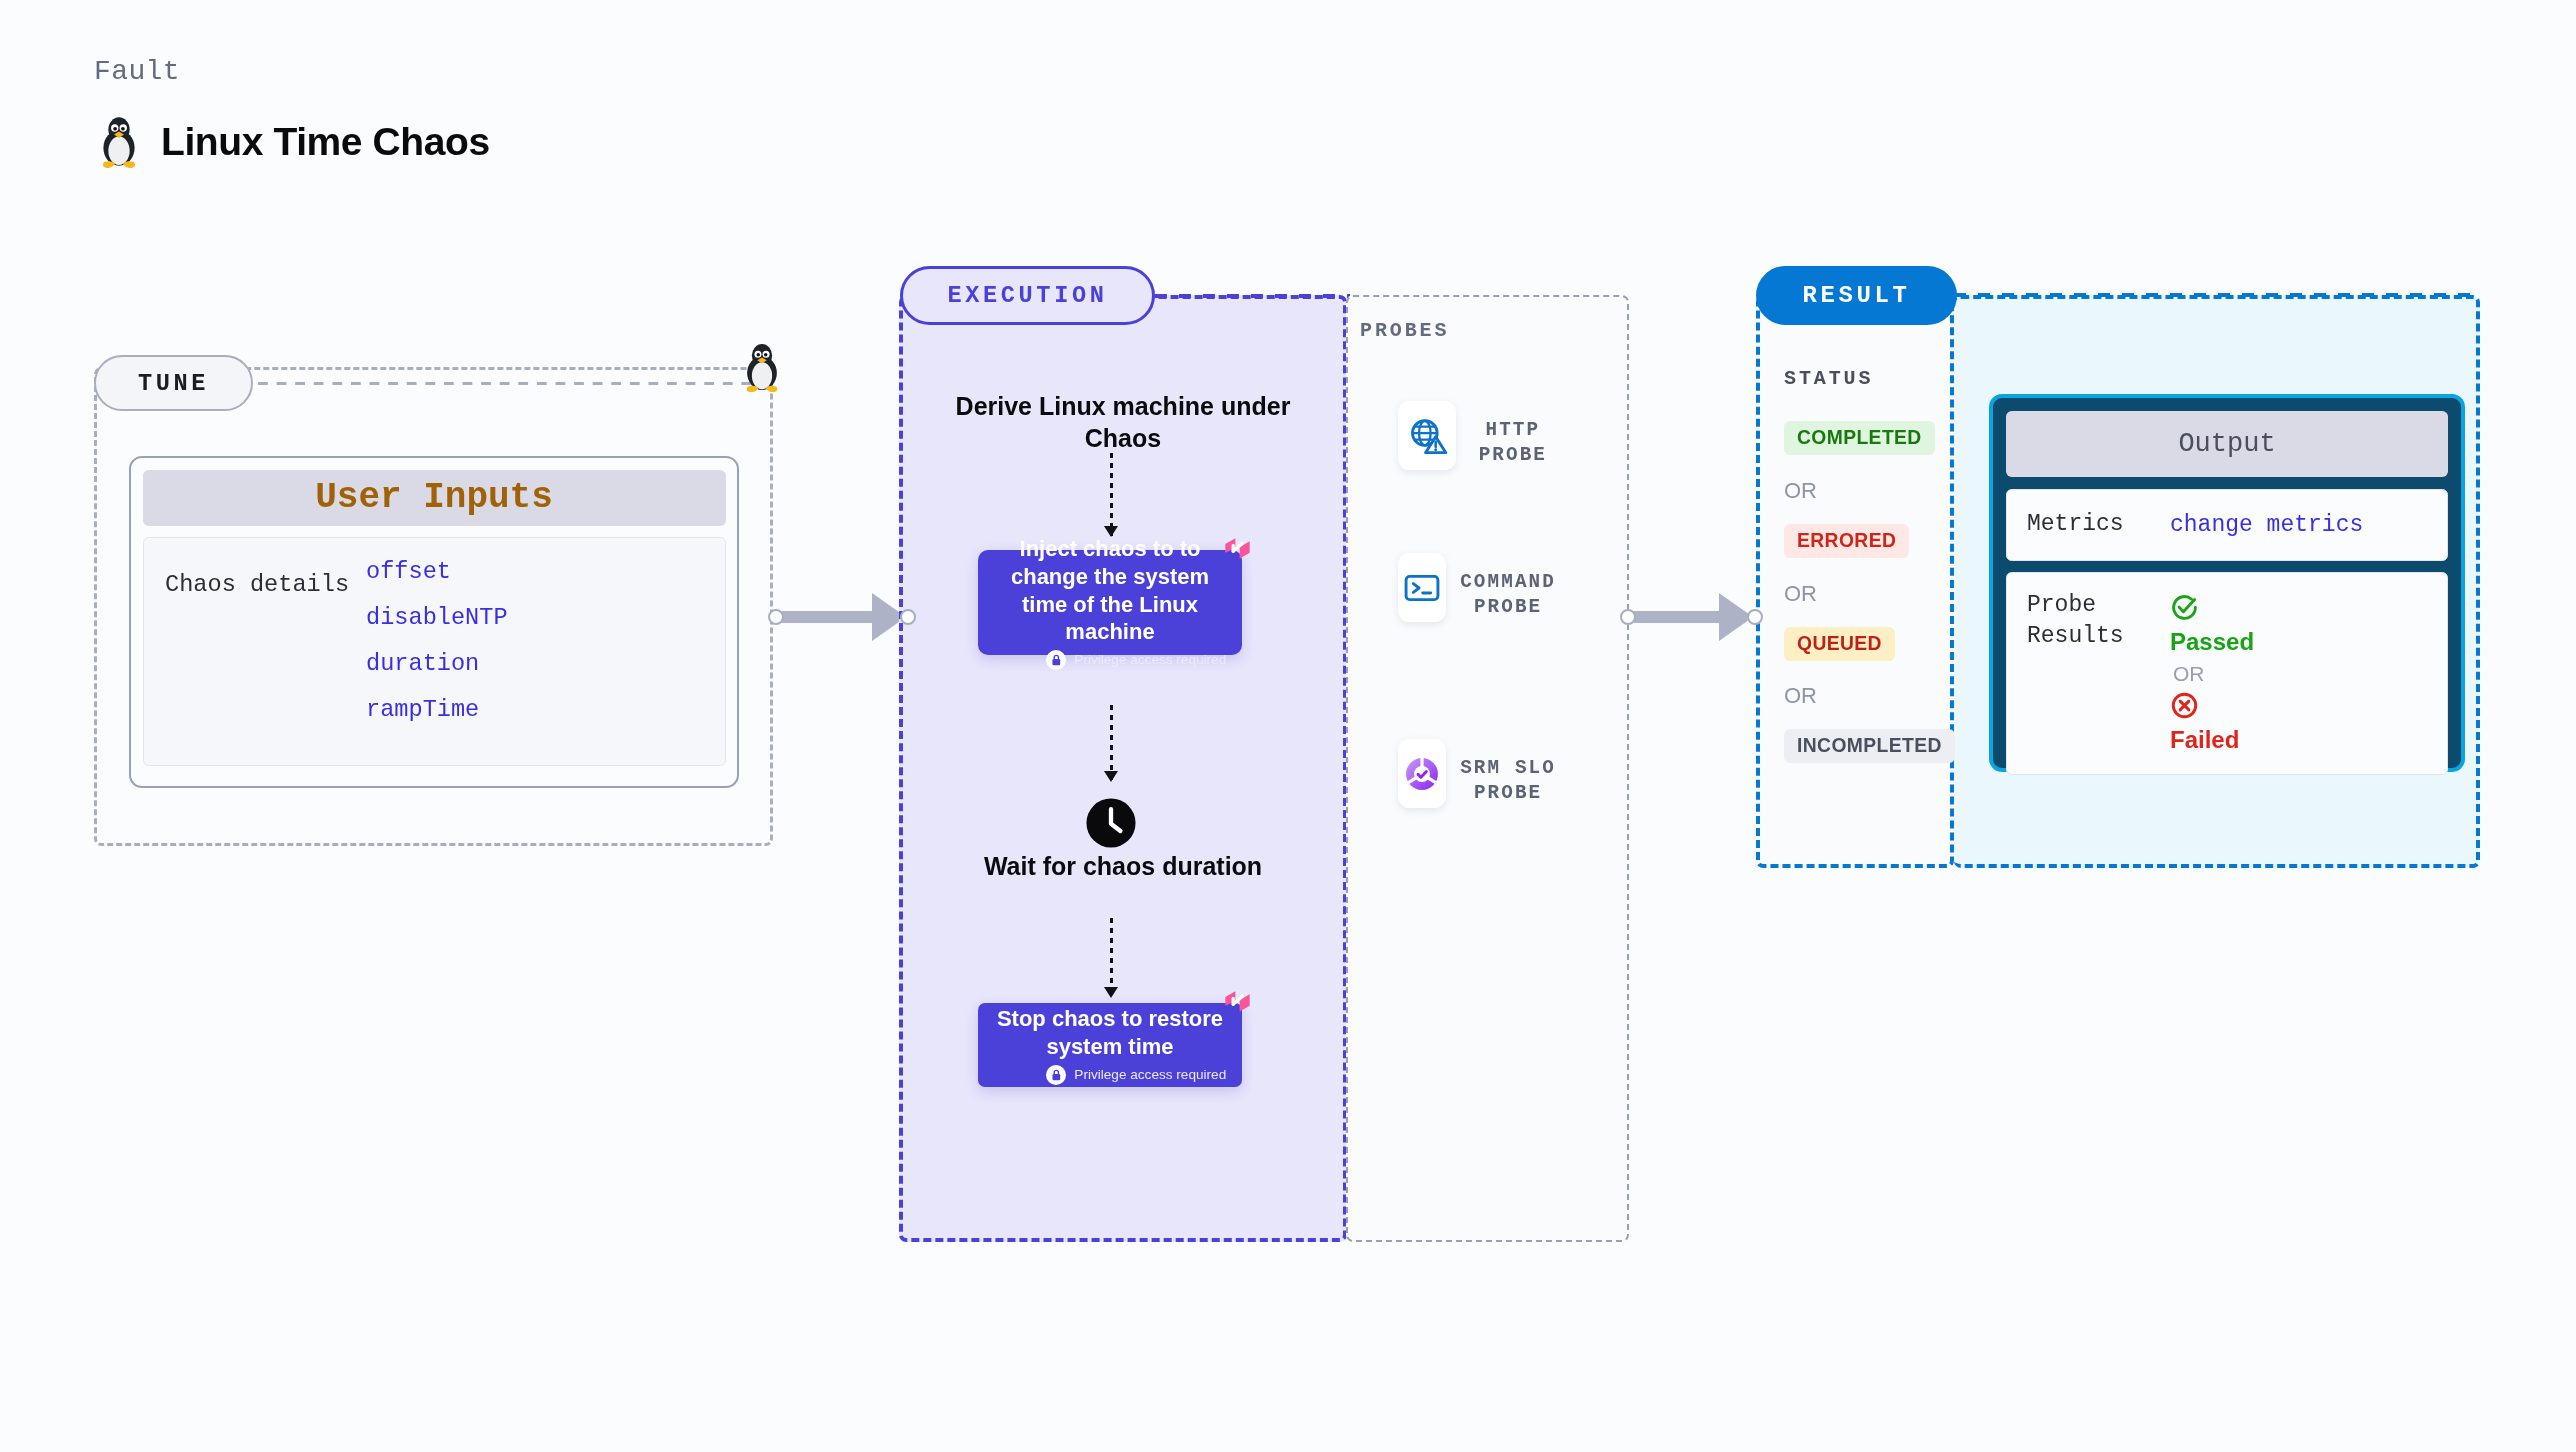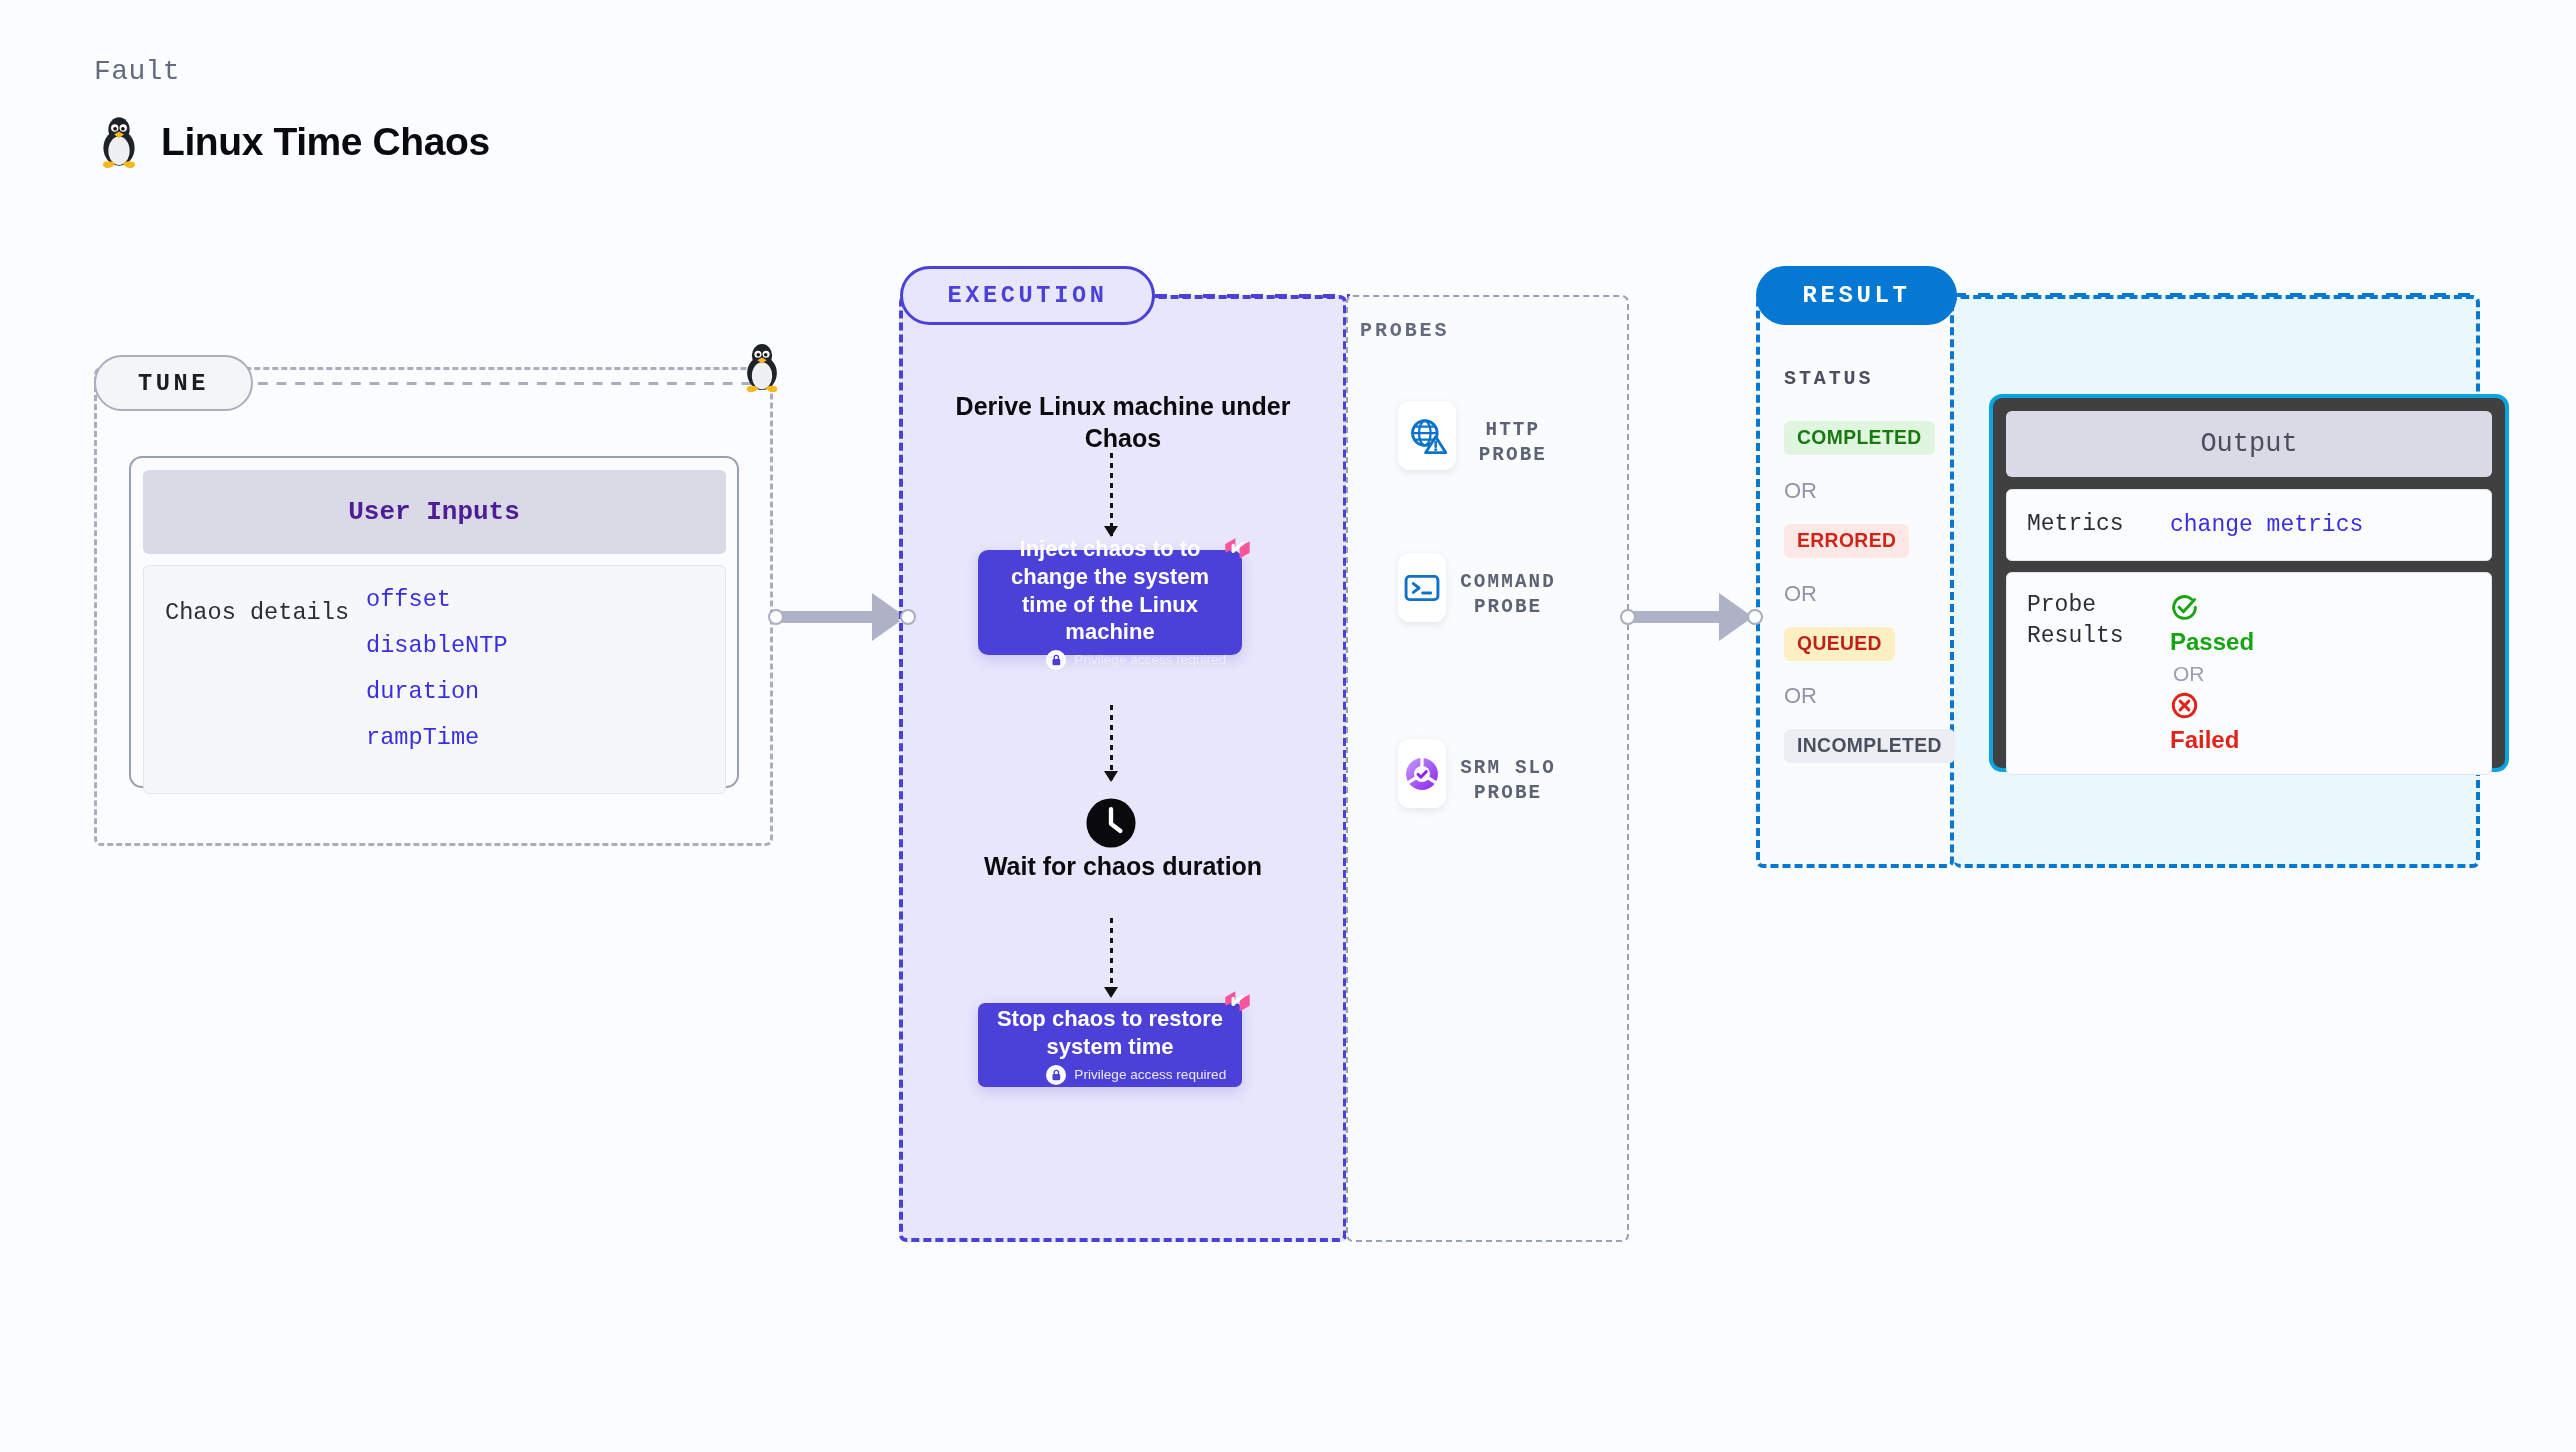--- a/index.html
+++ b/index.html
@@ -81,24 +81,24 @@
     color: #ffffff; font-size: 24px;
   }
 
   
   #tune-card {
     position: absolute; left: 129px; top: 456px; width: 610px; height: 332px;
     background: #fbfcfe; border: 2.9px solid #9aa0b3; border-radius: 13px;
     padding: 11.5px;
   }
   #user-inputs-header {
-    height: 84px; background: #d9dae6; border-radius: 5.7px;
+    height: 56px; background: #d9dae6; border-radius: 5.7px;
     display: flex; align-items: center; justify-content: center;
     font-family: "Liberation Mono", monospace;
-    font-size: 26px; font-weight: 700; color: #4c1d95;
+    font-size: 36px; font-weight: 700; color: #a16207;
   }
   #chaos-details-panel {
     margin-top: 11px; height: 229px;
     background: #f6f7fa; border: 1.4px solid #e3e5ec; border-radius: 5.7px;
     display: flex; padding: 20px 21.5px;
   }
   #chaos-details-label {
     font-family: "Liberation Mono", monospace;
     font-size: 23.6px; color: #2b2e36;
     width: 201px; flex-shrink: 0; padding-top: 13px;
@@ -204,22 +204,22 @@
   #chip-completed { left: 1784px; top: 421px; background: #dff5e0; color: #18790e; }
   #or-1 { left: 1784px; top: 478px; }
   #chip-errored { left: 1784px; top: 524px; background: #fde8e6; color: #cf2418; }
   #or-2 { left: 1784px; top: 581px; }
   #chip-queued { left: 1784px; top: 627px; background: #fcefc4; color: #bf2119; }
   #or-3 { left: 1784px; top: 683px; }
   #chip-incompleted { left: 1784px; top: 729px; background: #eceef4; color: #4a4f5e; }
 
   
   #output-card {
-    position: absolute; left: 1989px; top: 394px; width: 520px; height: 378px;
-    background: #404040; border: 4.3px solid #0aa5e0; border-radius: 13px;
+    position: absolute; left: 1989px; top: 394px; width: 476px; height: 378px;
+    background: #0c4a6e; border: 4.3px solid #0aa5e0; border-radius: 13px;
     padding: 13px;
   }
   #output-header {
     height: 66px; background: #d9dae6; border-radius: 5.7px;
     display: flex; align-items: center; justify-content: center;
     font-family: "Liberation Mono", monospace;
     font-size: 27px; color: #4a4f5e;
   }
   .out-panel {
     margin-top: 11.5px; background: #fbfcfe; border: 1.4px solid #e3e5ec;

